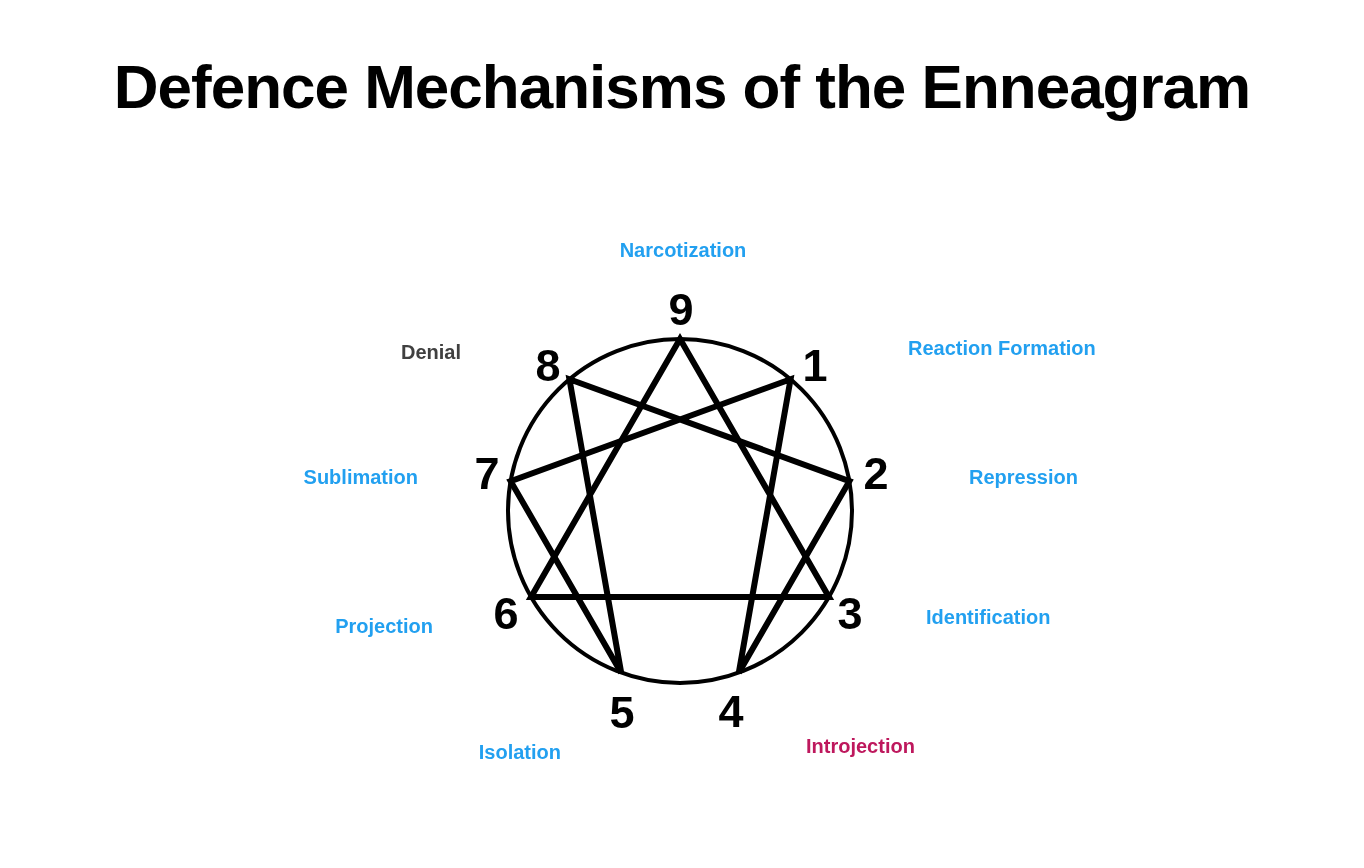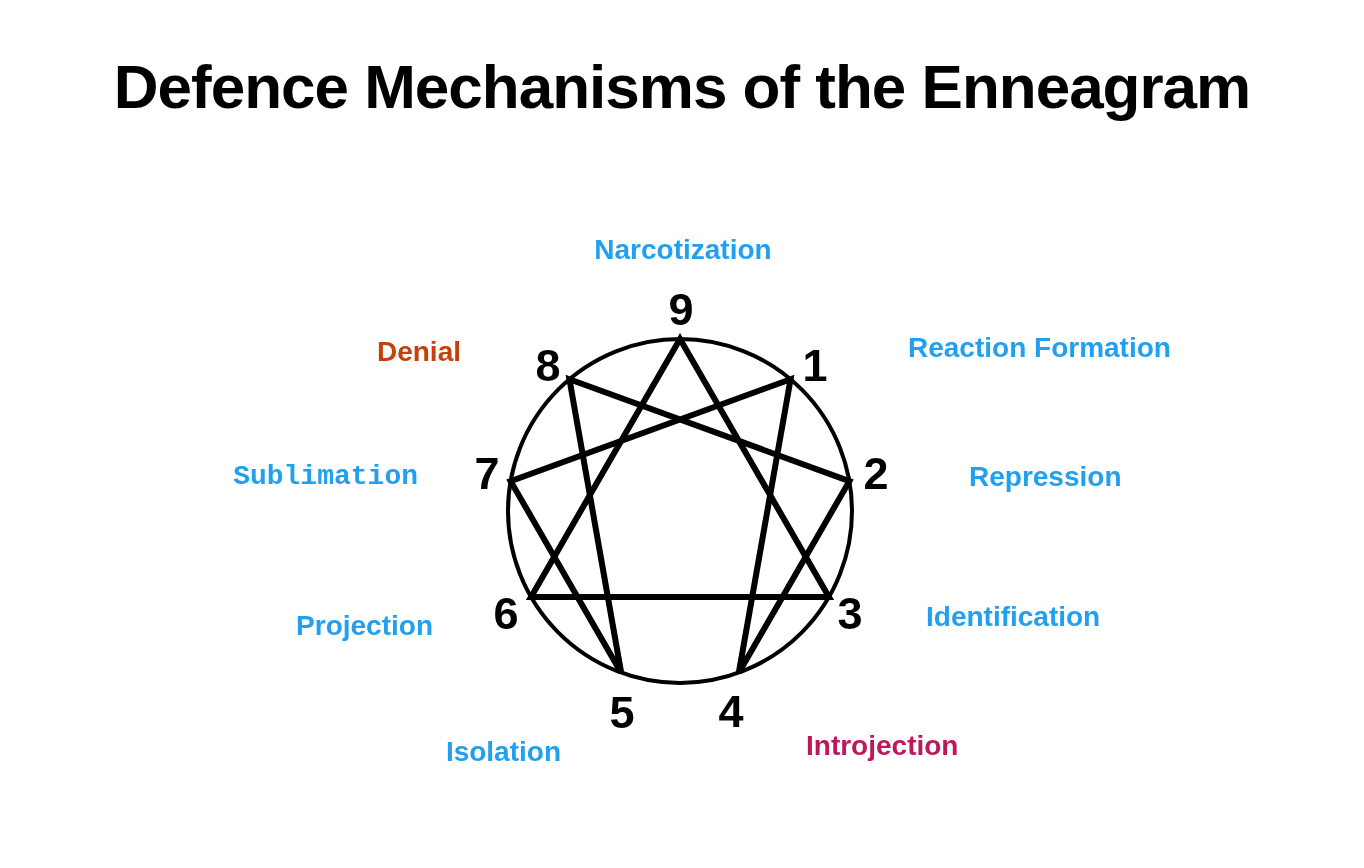--- a/index.html
+++ b/index.html
@@ -71,21 +71,21 @@
     margin-left: -24px;
     margin-top: -23px;
     white-space: nowrap;
   }
 
   
   .mech-label {
     position: absolute;
     font-family: "Liberation Sans", sans-serif;
     font-weight: bold;
-    font-size: 28px;
+    font-size: 20px;
     line-height: 36px;
     color: #22A0F0;
     white-space: nowrap;
   }
   .mech-label.align-left  { text-align: center; }
   .mech-label.align-right { text-align: right; transform: translateX(-100%); }
   .mech-label.align-center{ text-align: center; transform: translateX(-50%); }
 </style>
 </head>
 <body>
@@ -113,18 +113,18 @@
         <div class="point-number" style="left: 548px; top: 362px;">8</div>
       </div>
     <div id="mech-labels">
         <div class="mech-label align-center" style="left: 683px; top: 228px; color: rgb(34, 160, 240);">Narcotization</div>
         <div class="mech-label align-left" style="left: 908px; top: 326px; color: rgb(34, 160, 240);">Reaction Formation</div>
         <div class="mech-label align-left" style="left: 969px; top: 455px; color: rgb(34, 160, 240);">Repression</div>
         <div class="mech-label align-left" style="left: 926px; top: 595px; color: rgb(34, 160, 240);">Identification</div>
         <div class="mech-label align-left" style="left: 806px; top: 724px; color: #be185d;">Introjection</div>
         <div class="mech-label align-right" style="left: 561px; top: 730px; color: rgb(34, 160, 240);">Isolation</div>
         <div class="mech-label align-right" style="left: 433px; top: 604px; color: rgb(34, 160, 240);">Projection</div>
-        <div class="mech-label align-right" style="left: 418px; top: 455px; color: rgb(34, 160, 240); font-family: Liberation Mono, monospace;">Sublimation</div>
-        <div class="mech-label align-right" style="left: 461px; top: 330px; color: #c2410c;">Denial</div>
+        <div class="mech-label align-right" style="left: 418px; top: 455px; color: rgb(34, 160, 240);">Sublimation</div>
+        <div class="mech-label align-right" style="left: 461px; top: 330px; color: #404040;">Denial</div>
       </div>
   </div>
 
 </div>
 
 </body></html>

